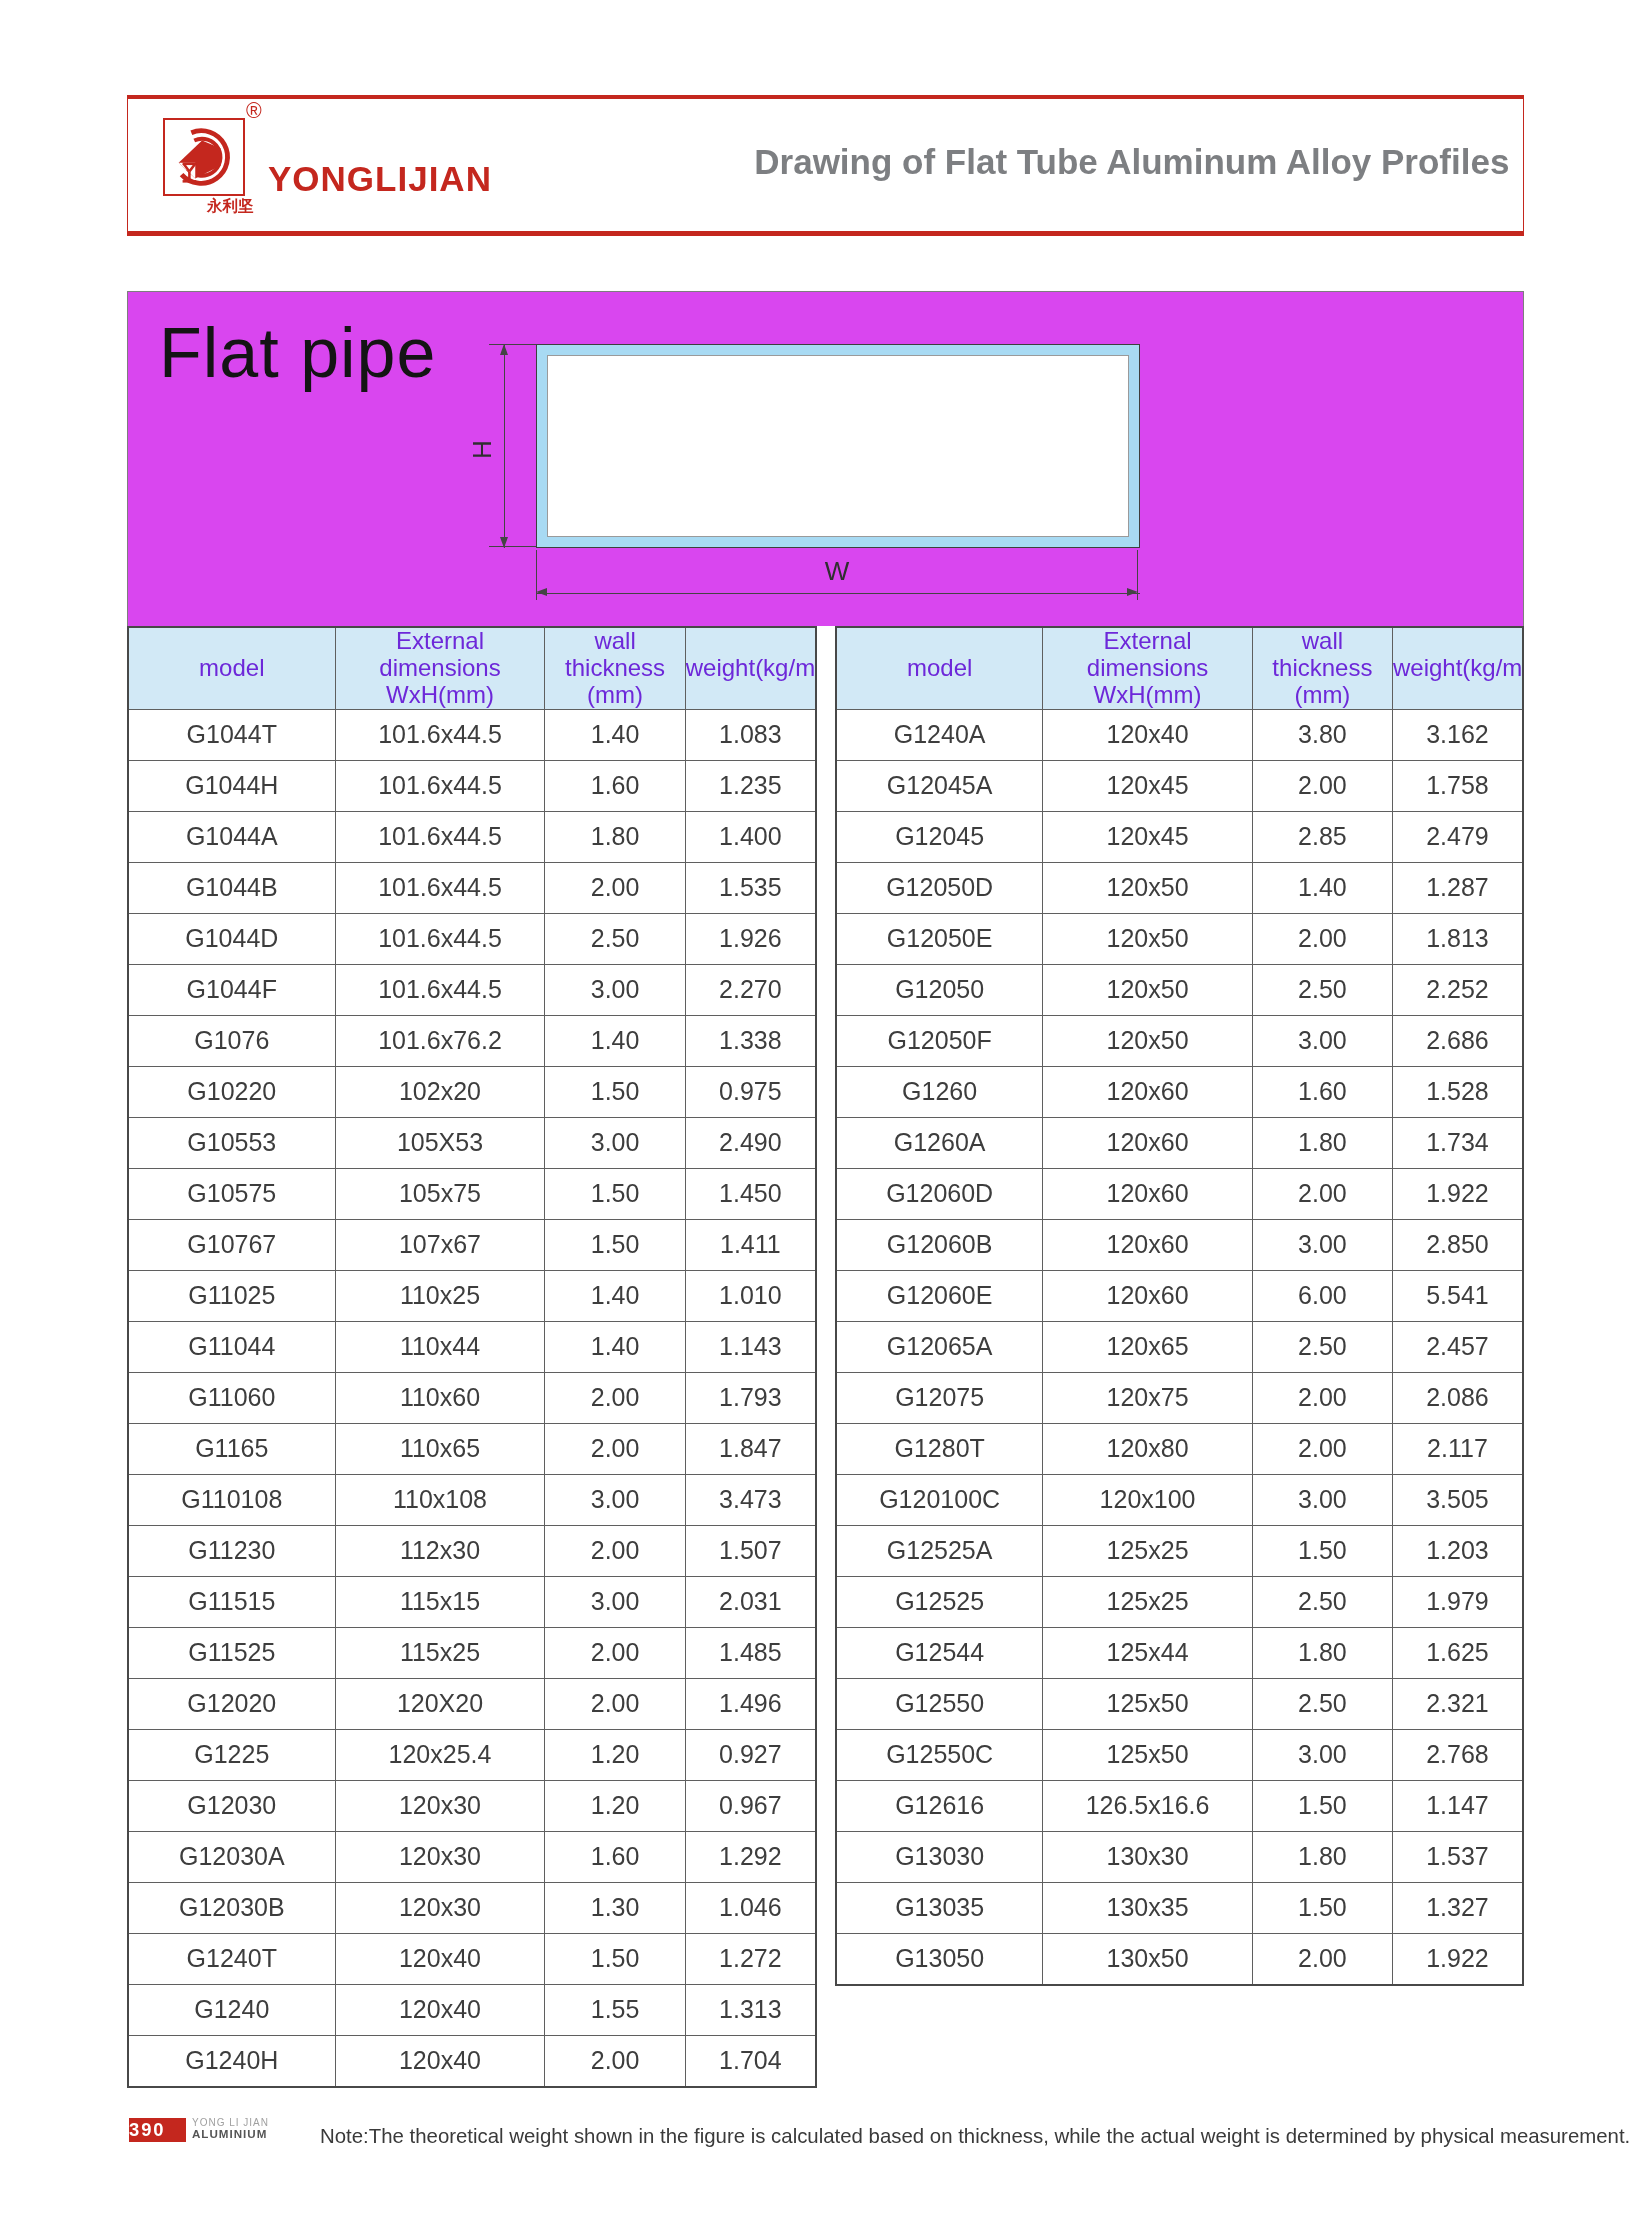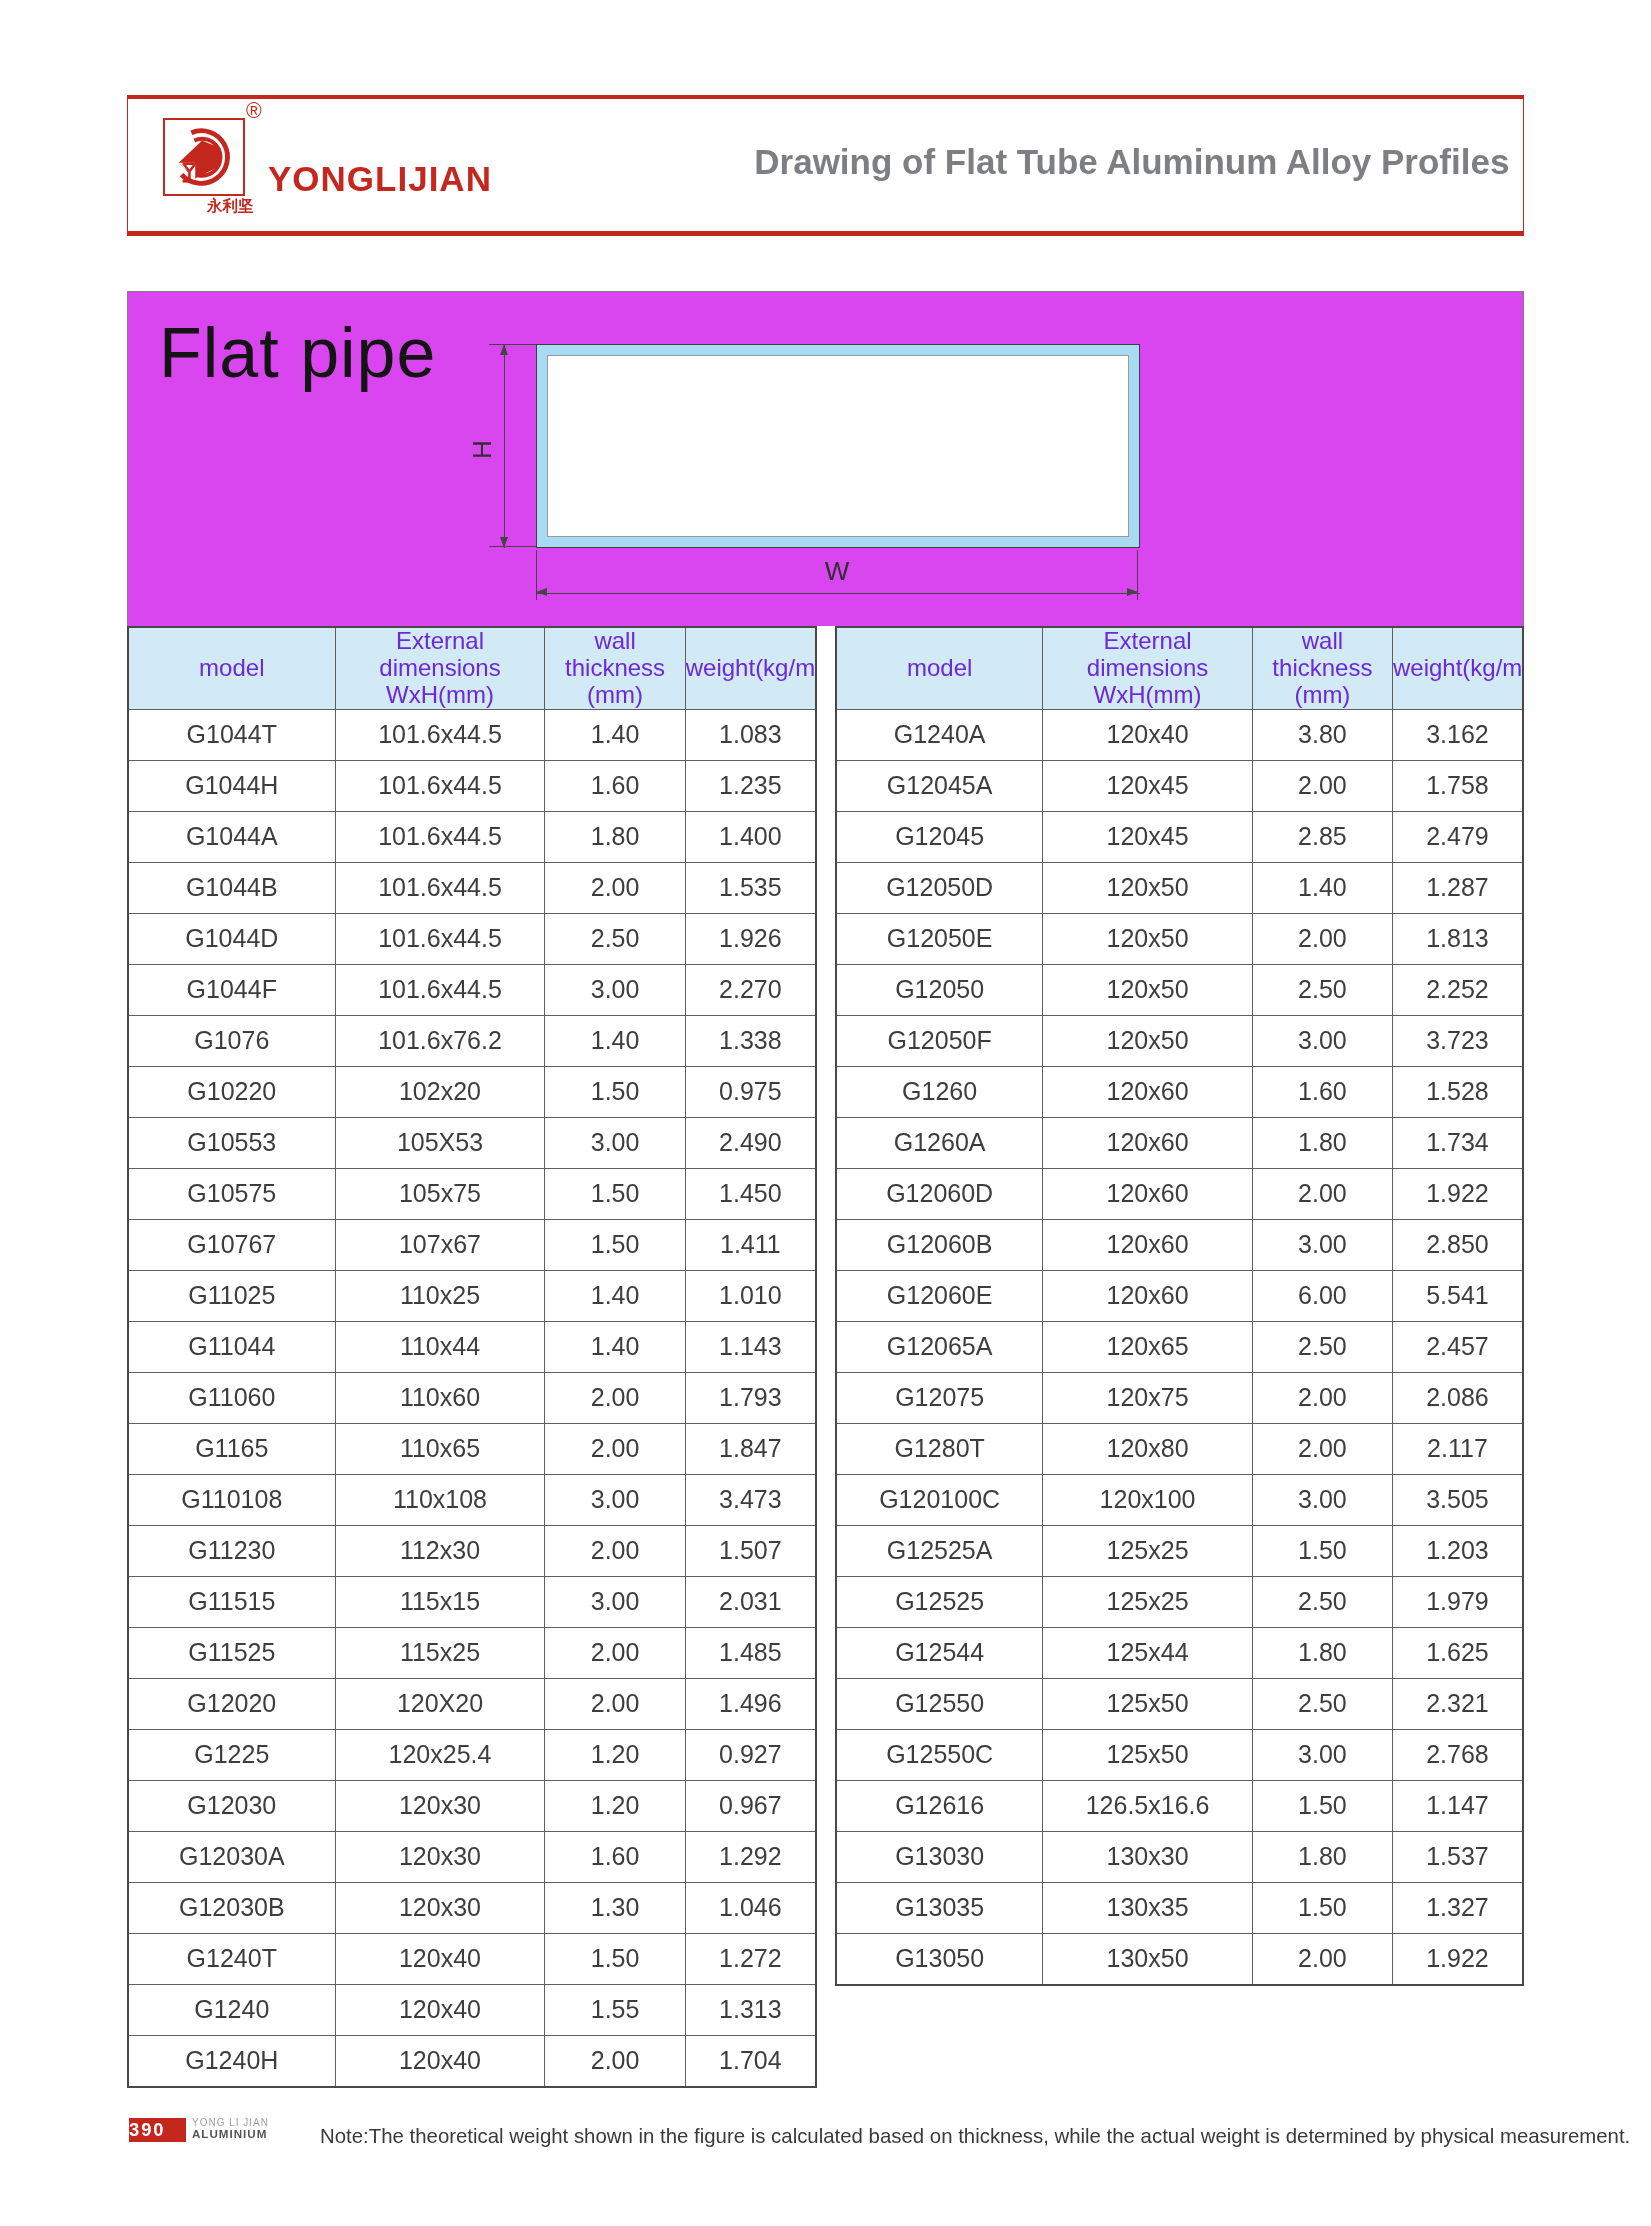--- a/index.html
+++ b/index.html
@@ -394,21 +394,21 @@
           <tr>
             <td>G12050</td>
             <td>120x50</td>
             <td>2.50</td>
             <td>2.252</td>
           </tr>
           <tr>
             <td>G12050F</td>
             <td>120x50</td>
             <td>3.00</td>
-            <td>3.723</td>
+            <td>2.686</td>
           </tr>
           <tr>
             <td>G1260</td>
             <td>120x60</td>
             <td>1.60</td>
             <td>1.528</td>
           </tr>
           <tr>
             <td>G1260A</td>
             <td>120x60</td>

